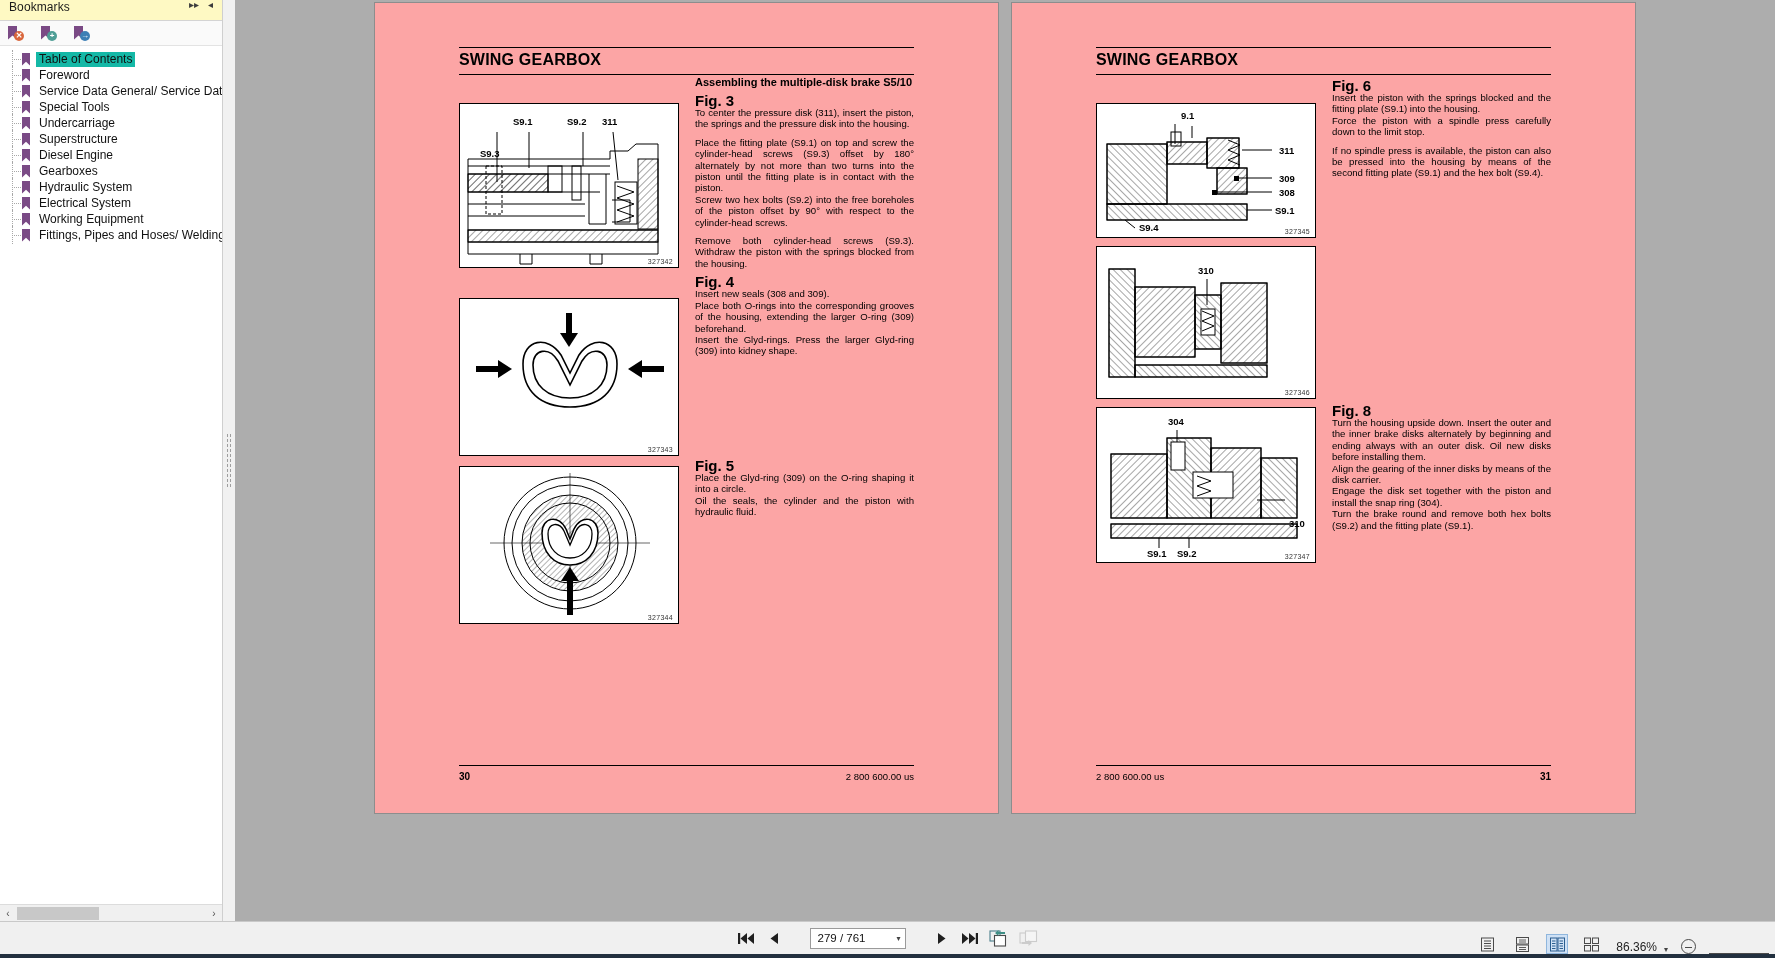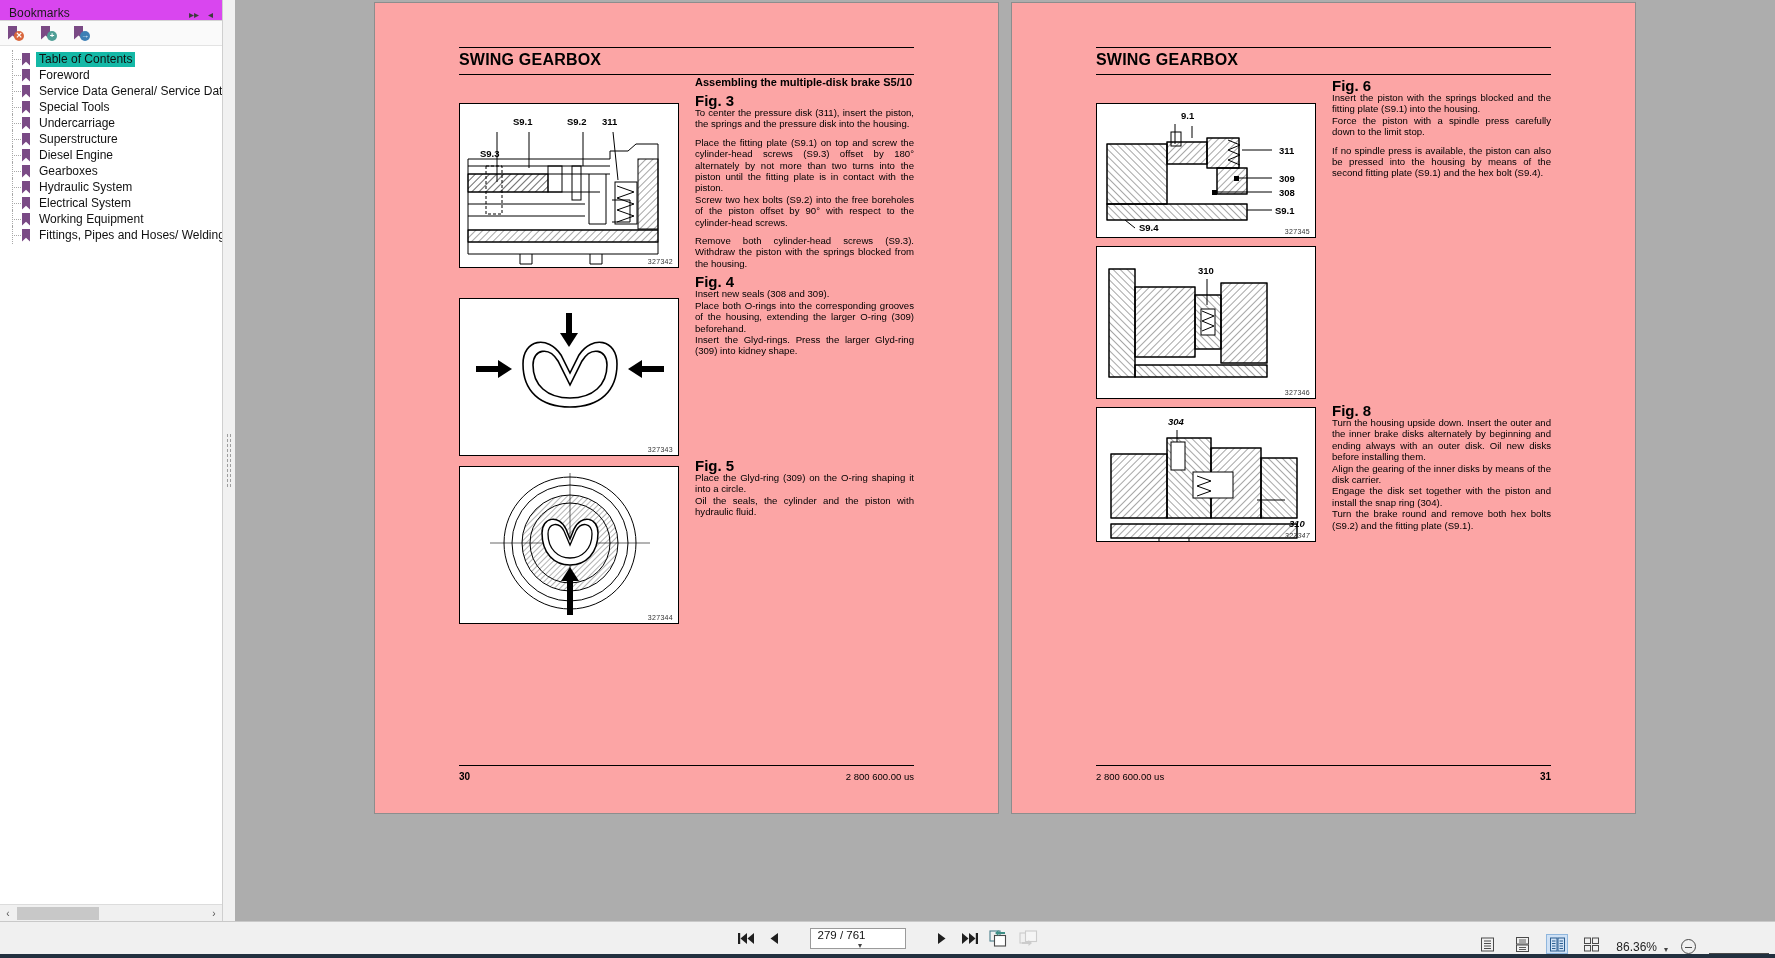--- a/index.html
+++ b/index.html
@@ -15,23 +15,23 @@
   
   .sidebar {
     width: 223px; flex: 0 0 223px;
     background: #ffffff;
     display: flex; flex-direction: column;
     border-right: 1px solid #cfcfcf;
     position: relative;
   }
   .sb-header {
     height: 21px; flex: 0 0 21px;
-    background: #d946ef;
+    background: #fef9c3;
     border-bottom: 1px solid #d4d4d4;
-    display: flex; align-items: flex-end;
+    display: flex; align-items: flex-start;
     padding: 0 6px 0 9px;
   }
   .sb-title { font-size: 12px; color: #1a1a1a; letter-spacing: .1px; }
   .sb-header-btns { margin-left: auto; display: flex; align-items: center; gap: 9px; padding-right: 3px; }
   .hdr-icon { font-size: 10px; color: #3c3c3c; line-height: 1; cursor: pointer; }
 
   .sb-toolbar {
     height: 25px; flex: 0 0 25px;
     background: #fafafa;
     border-bottom: 1px solid #e3e3e3;
@@ -163,21 +163,21 @@
   .tb-btn {
     display: flex; align-items: center; justify-content: center;
     min-width: 17px; height: 21px; cursor: pointer;
     color: #1f1f1f; font-size: 13px; line-height: 1;
   }
   .tb-btn.disabled { opacity: .35; }
   .pagebox {
     display: flex; align-items: center;
     width: 96px; height: 21px;
     background: #fff; border: 1px solid #9a9a9a;
-    padding: 0 4px 0 7px; margin: 0 16px; flex-direction: column;
+    padding: 0 4px 0 7px; margin: 0 16px;
   }
   .pagebox input {
     border: 0; outline: 0; width: 100%; font-size: 11.5px;
     font-family: "Liberation Sans", sans-serif; color: #111; background: transparent;
   }
   .pagebox .caret { font-size: 8px; color: #444; margin-left: 2px; }
 
   .viewmode-btn {
     width: 22px; height: 20px; display: flex; align-items: center; justify-content: center;
     cursor: pointer;
@@ -508,21 +508,21 @@
                   <rect x="104" y="62" width="14" height="26" fill="#fff"></rect>
                   <polyline points="105,64 117,69 105,74 117,79 105,84"></polyline>
                   <rect x="38" y="118" width="132" height="12" fill="url(#h4)"></rect>
                   <rect x="38" y="118" width="132" height="12"></rect>
                 </g>
               </svg>
               <span class="fig-lbl" style="left:101px; top:18px;">310</span>
               <span class="fig-code">327346</span>
             </div>
 
-            <div class="fig-box" style="left:84px; top:404px; width:220px; height:135px;font-style:italic;">
+            <div class="fig-box" style="left:84px; top:404px; width:220px; height:156px;">
               <svg width="220" height="156" viewBox="0 0 220 156">
                 <g stroke="#000" fill="none" stroke-width="1">
                   <line x1="80" y1="22" x2="80" y2="48"></line>
                   <rect x="14" y="46" width="56" height="64" fill="url(#h3)"></rect>
                   <rect x="14" y="46" width="56" height="64"></rect>
                   <rect x="70" y="30" width="44" height="80" fill="url(#h4)"></rect>
                   <rect x="70" y="30" width="44" height="80"></rect>
                   <rect x="114" y="40" width="50" height="70" fill="url(#h3)"></rect>
                   <rect x="114" y="40" width="50" height="70"></rect>
                   <rect x="164" y="50" width="36" height="60" fill="url(#h4)"></rect>

